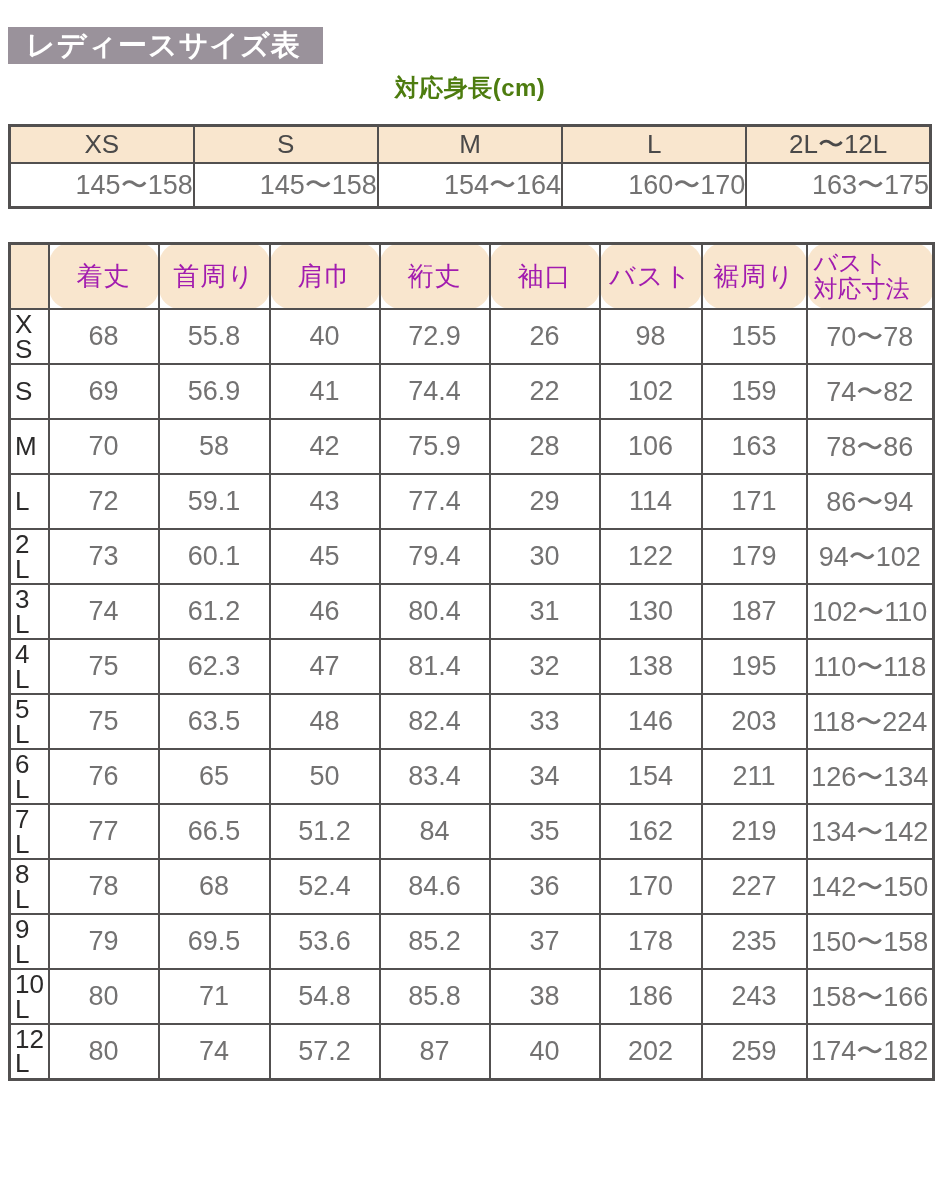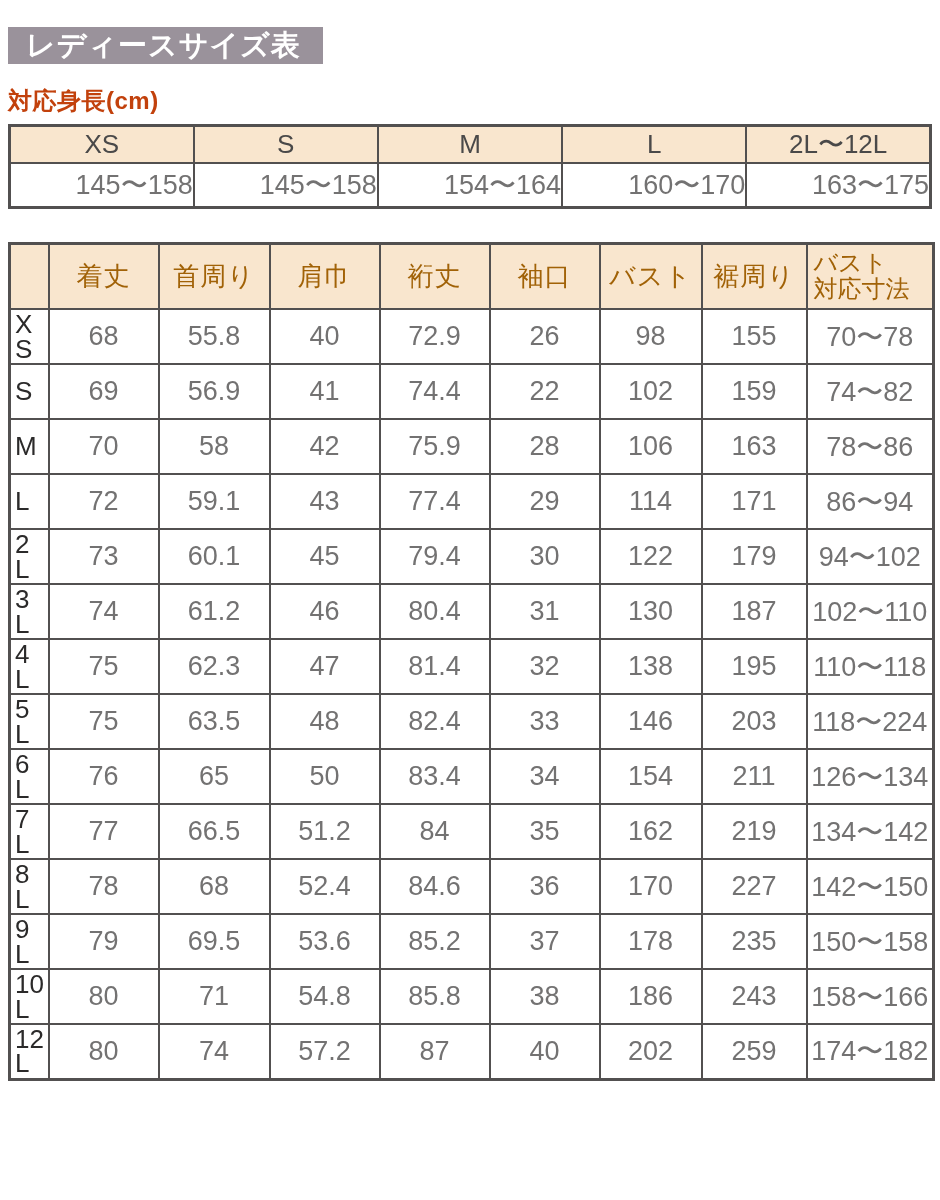--- a/index.html
+++ b/index.html
@@ -19,37 +19,38 @@
     color: #ffffff;
     font-size: 29px;
     font-weight: bold;
     line-height: 37px;
     height: 37px;
     padding: 0 22px 0 18px;
     letter-spacing: 1px;
   }
 
   .subtitle {
-    margin-top: 21px;
+    margin-top: 8px;
     font-size: 24px;
     font-weight: bold;
-    color: #c2410c;
+    color: #4d7c0f;
     letter-spacing: 0.5px;
+    text-align: center;
   }
 
   table {
     border-collapse: collapse;
     width: 924px;
     table-layout: fixed;
   }
   th, td { border: 2px solid #525050; }
   table { border: 3px solid #525050; }
 
   
-  .height-table { margin-top: 7px; }
+  .height-table { margin-top: 20px; }
   .height-table th {
     background: #f9e6ce;
     height: 36px;
     font-size: 26px;
     font-weight: normal;
     color: #4a4949;
     text-align: center;
     vertical-align: middle;
   }
   .height-table td {
@@ -61,24 +62,25 @@
     vertical-align: middle;
   }
 
   
   .size-table { margin-top: 33px; }
   .size-table th.col-h {
     background: #f9e6ce;
     height: 66px;
     font-size: 26px;
     font-weight: normal;
-    color: #a16207;
+    color: #a21caf;
     text-align: center;
     vertical-align: middle;
     letter-spacing: 1px;
+    border-radius: 21px;
   }
   .size-table th.col-h.two-line {
     font-size: 24px;
     text-align: left;
     padding-left: 6px;
     letter-spacing: 0;
     line-height: 1.1;
   }
   .size-table th.col-h span { display: block; }
   .size-table th.corner { background: #f9e6ce; }

